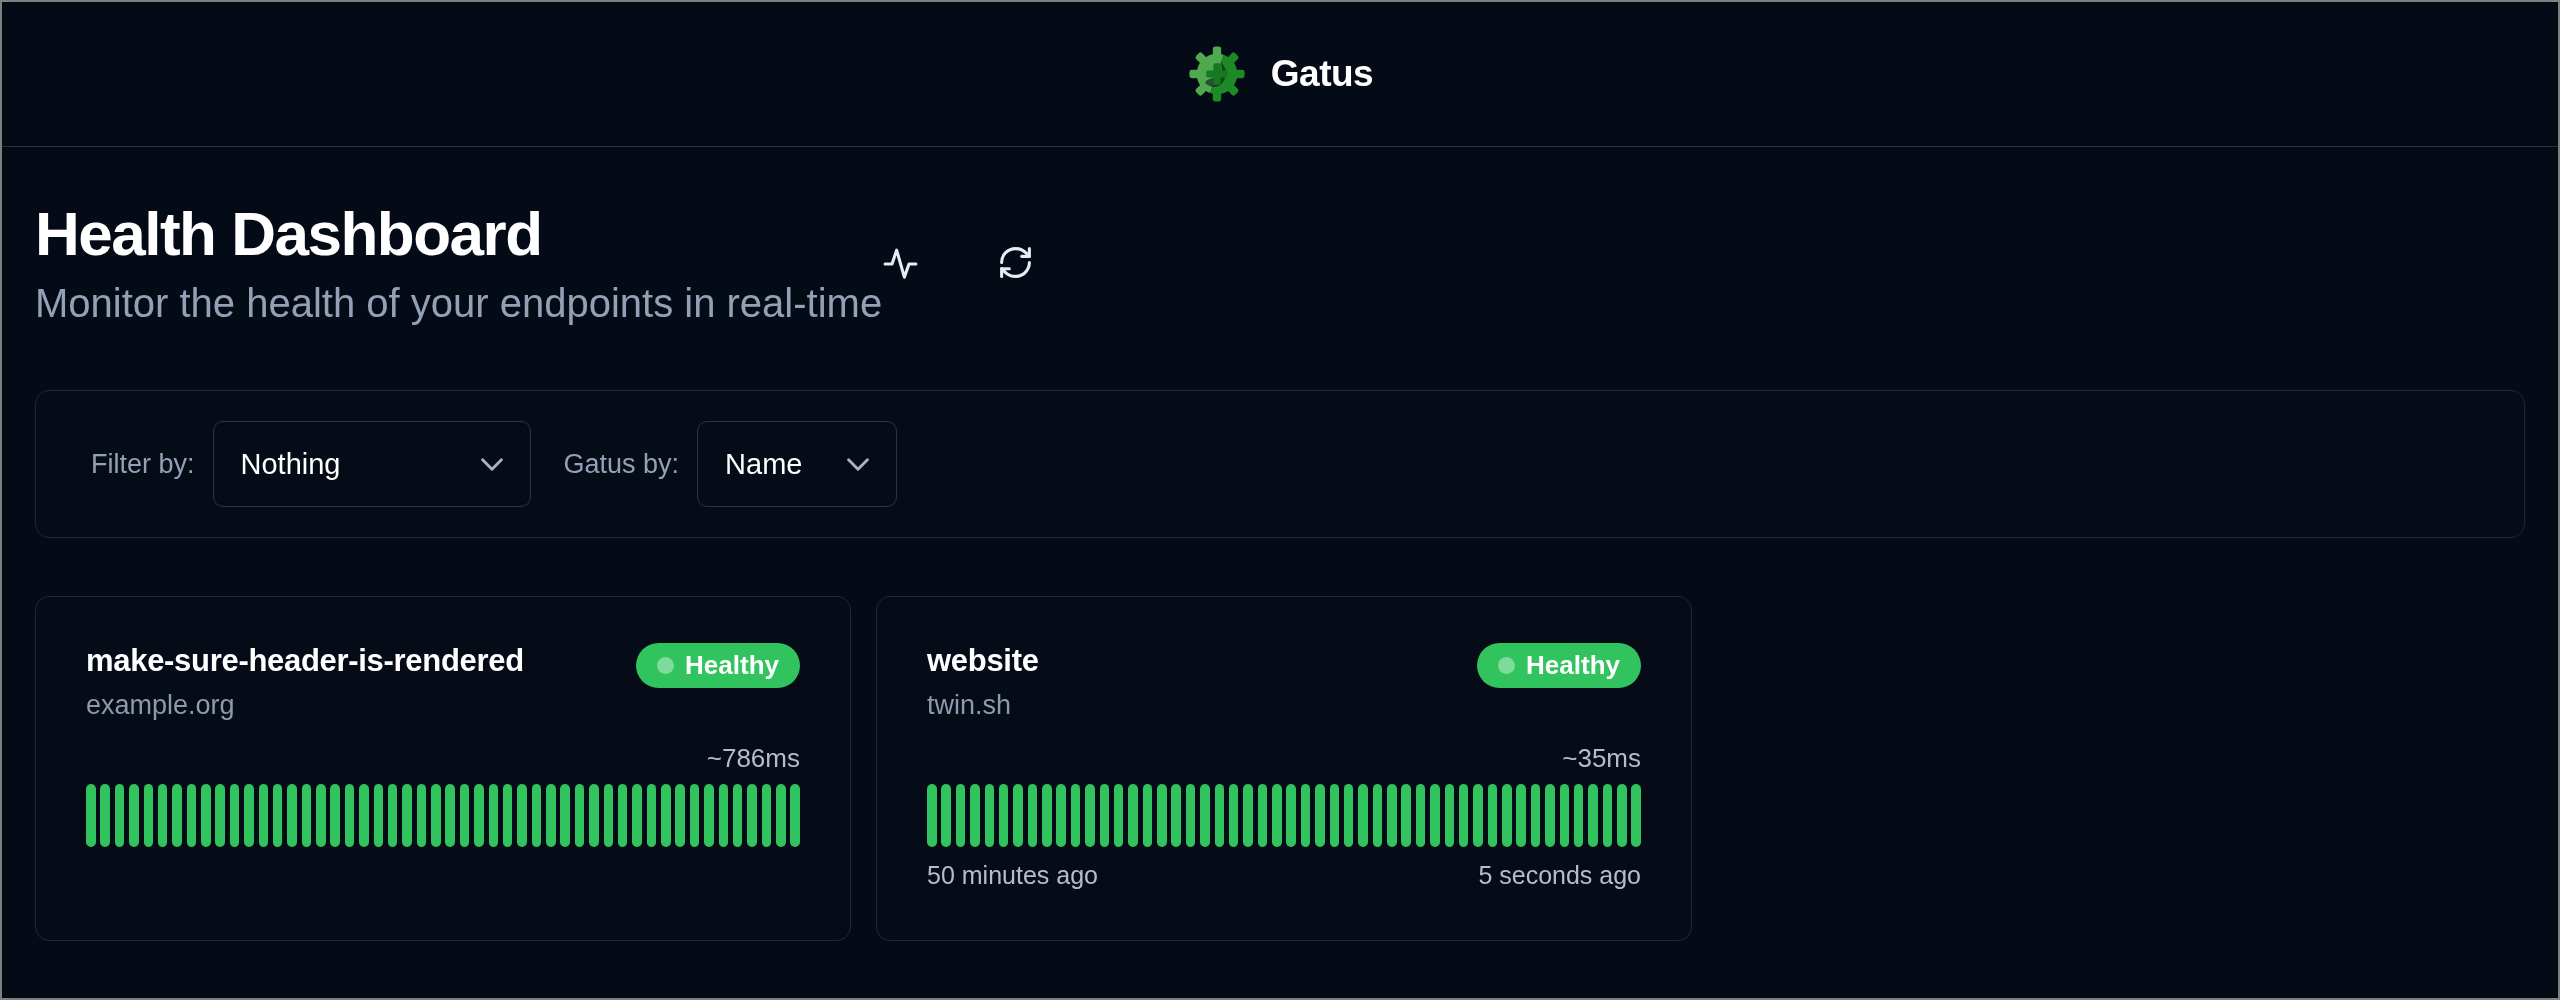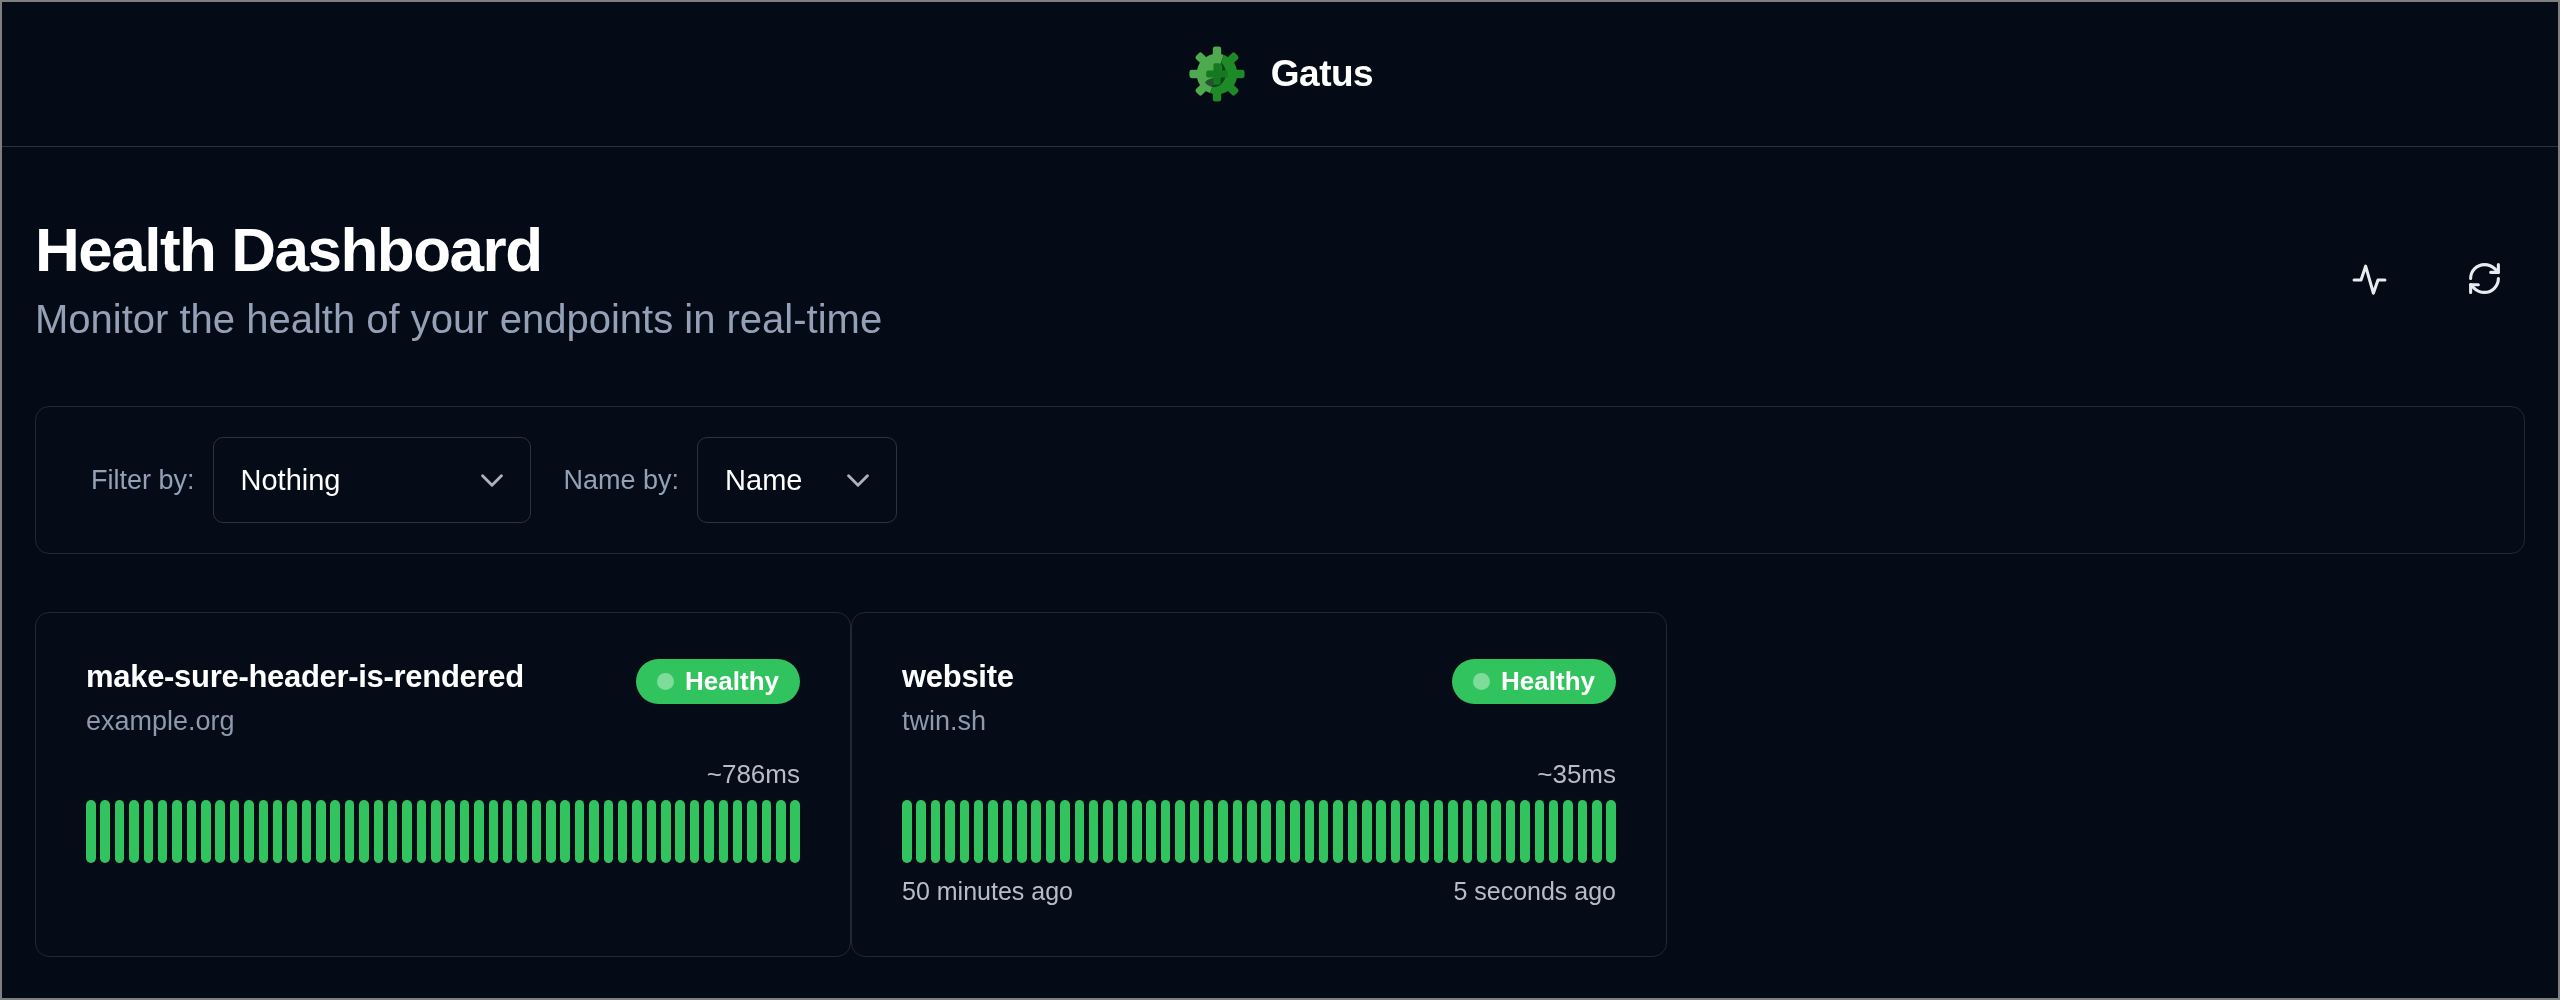--- a/index.html
+++ b/index.html
@@ -9,21 +9,21 @@
     background:#050b16; border:2px solid #7f7f7f;
     font-family:"Liberation Sans", sans-serif; overflow:hidden;
   }
   
   .topbar { height:145px; display:flex; align-items:center; padding:0 22px; border-bottom:1px solid #2b3245;justify-content:center; }
   .logo-link { display:flex; align-items:center; gap:24px; text-decoration:none; cursor:pointer; }
   .logo-svg { width:60px; height:60px; display:block; }
   .brand { color:#ffffff; font-size:37px; font-weight:bold; letter-spacing:-0.5px; }
   
   .content { padding:0 33px; }
-  .title-row { display:flex; justify-content:space-between; align-items:center; margin-top:68px; }
+  .title-row { display:flex; align-items:center; margin-top:52px; }
   .page-title { font-size:62px; font-weight:700; color:#ffffff; letter-spacing:-1.5px; line-height:1.12; }
   .page-subtitle { font-size:40px; color:#93a0b5; margin-top:13px; }
   .header-actions { display:flex; align-items:center; gap:78px; margin-right:22px; }
   .icon-btn { background:none; border:none; padding:0; cursor:pointer; color:#e8ebf0; display:block; }
   .icon-btn svg { width:37px; height:37px; display:block; }
   
   .toolbar { margin-top:64px; border:1px solid #202839; border-radius:14px; background:#050c18;
              padding:30px 33px 30px 22px; display:flex; align-items:center; }
   .searchbox { flex:1; height:86px; border:1px solid #242d40; border-radius:10px;
                display:flex; align-items:center; padding:0 25px; gap:20px; background:transparent; }
@@ -32,21 +32,21 @@
                      color:#e7eaf0; font-size:29px; font-family:inherit; }
   .searchbox input::placeholder { color:#98a2b4; }
   .tb-label { font-size:27px; color:#93a0b5; margin-left:33px; white-space:nowrap; }
   .select { margin-left:18px; height:86px; border:1px solid #2b3345; border-radius:10px;
             display:flex; align-items:center; justify-content:space-between;
             padding:0 27px; color:#ffffff; font-size:29px; cursor:pointer; background:transparent; }
   .select.filter { width:318px; }
   .select.sort { width:200px; }
   .select svg { width:22px; height:13px; color:#aab3c2; flex:none; margin-left:14px; }
   
-  .cards { display:flex; margin-top:58px; }
+  .cards { display:flex; gap:25px; margin-top:58px; }
   .card { width:816px; height:345px; border:1px solid #202839; border-radius:14px;
           background:#050c18; padding:46px 50px; cursor:pointer; }
   .card-head { display:flex; justify-content:space-between; align-items:flex-start; }
   .card-title { font-size:31px; font-weight:bold; color:#ffffff; letter-spacing:-0.3px; }
   .card-host { font-size:27px; color:#8d99ad; margin-top:11px; }
   .badge { background:#31c45e; border-radius:999px; height:45px; display:flex;
            align-items:center; gap:11px; padding:0 21px; flex:none; }
   .badge-dot { width:17px; height:17px; border-radius:50%; background:#7edc9b; }
   .badge-label { color:#ffffff; font-size:26px; font-weight:bold; }
   .latency { text-align:right; font-size:26px; color:#b6bdc9; margin-top:22px; }
@@ -121,21 +121,21 @@
     </div>
 
     <div class="toolbar">
       <span class="tb-label">Filter by:</span>
       <div class="select filter">
         <span>Nothing</span>
         <svg viewBox="0 0 14 8" fill="none" stroke="currentColor" stroke-width="1.8" stroke-linecap="round" stroke-linejoin="round">
           <polyline points="1,1 7,7 13,1"></polyline>
         </svg>
       </div>
-      <span class="tb-label">Name by:</span>
+      <span class="tb-label">Gatus by:</span>
       <div class="select sort">
         <span>Name</span>
         <svg viewBox="0 0 14 8" fill="none" stroke="currentColor" stroke-width="1.8" stroke-linecap="round" stroke-linejoin="round">
           <polyline points="1,1 7,7 13,1"></polyline>
         </svg>
       </div>
     </div>
 
     <div class="cards">
 

